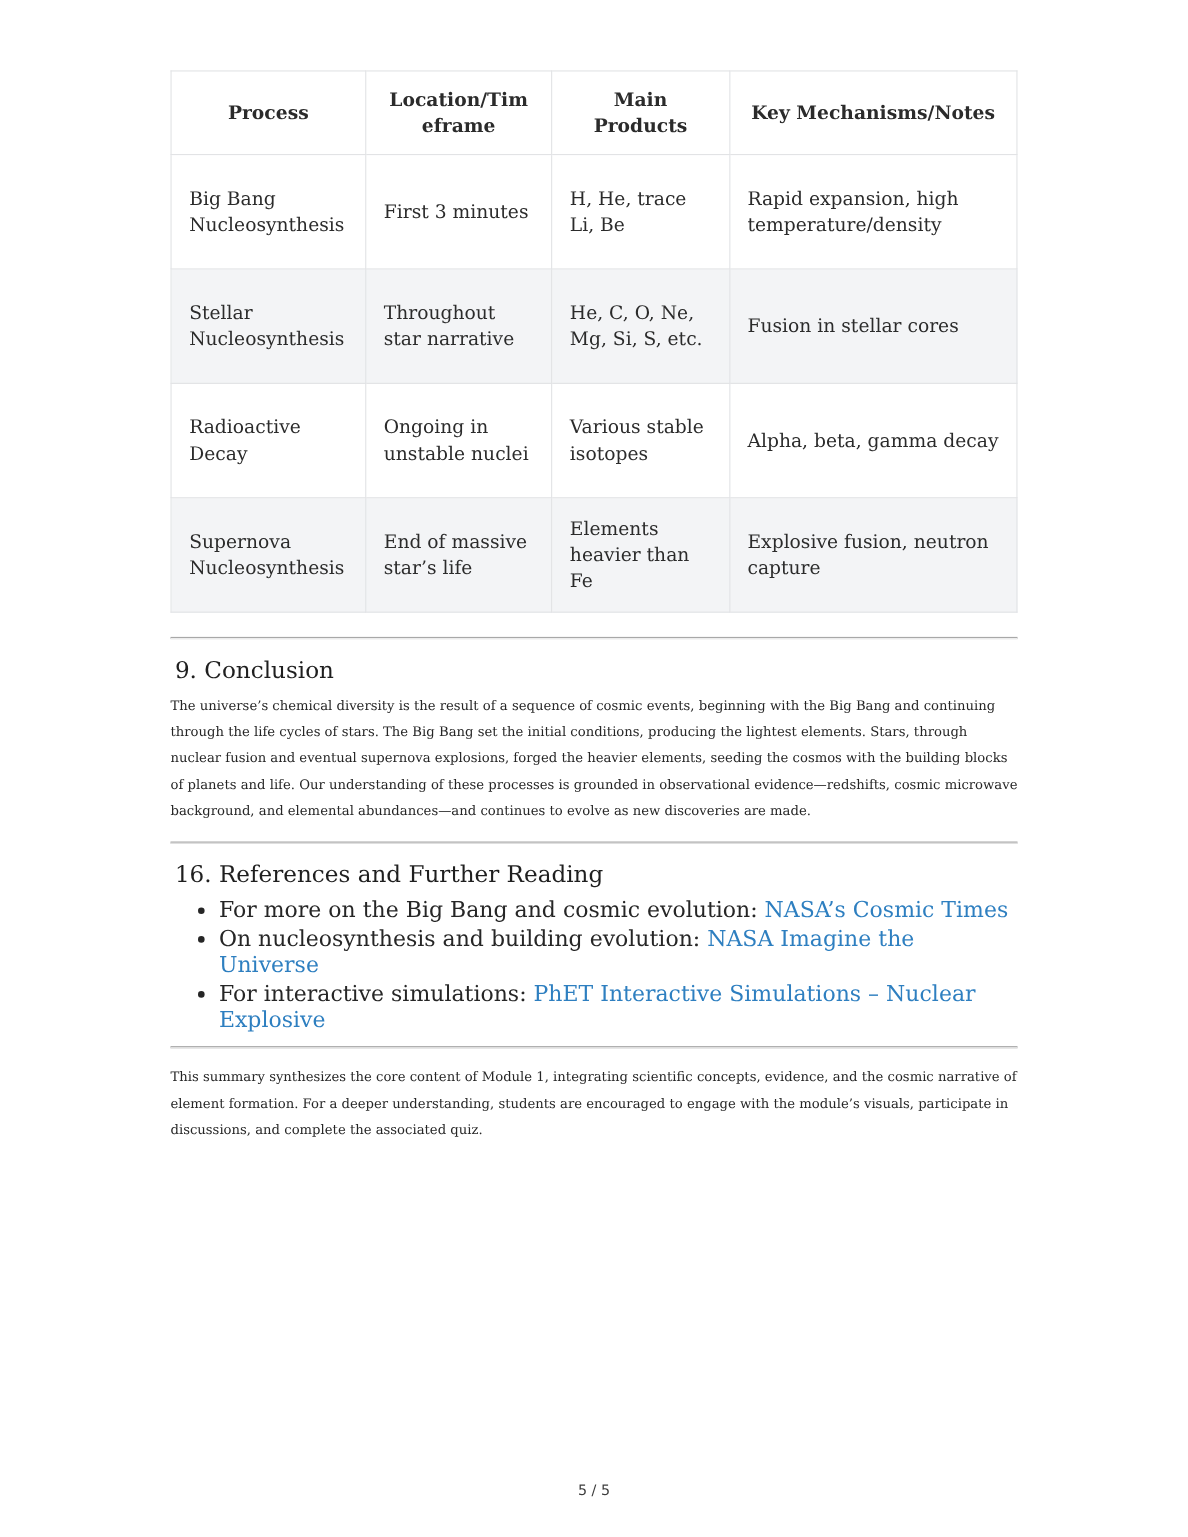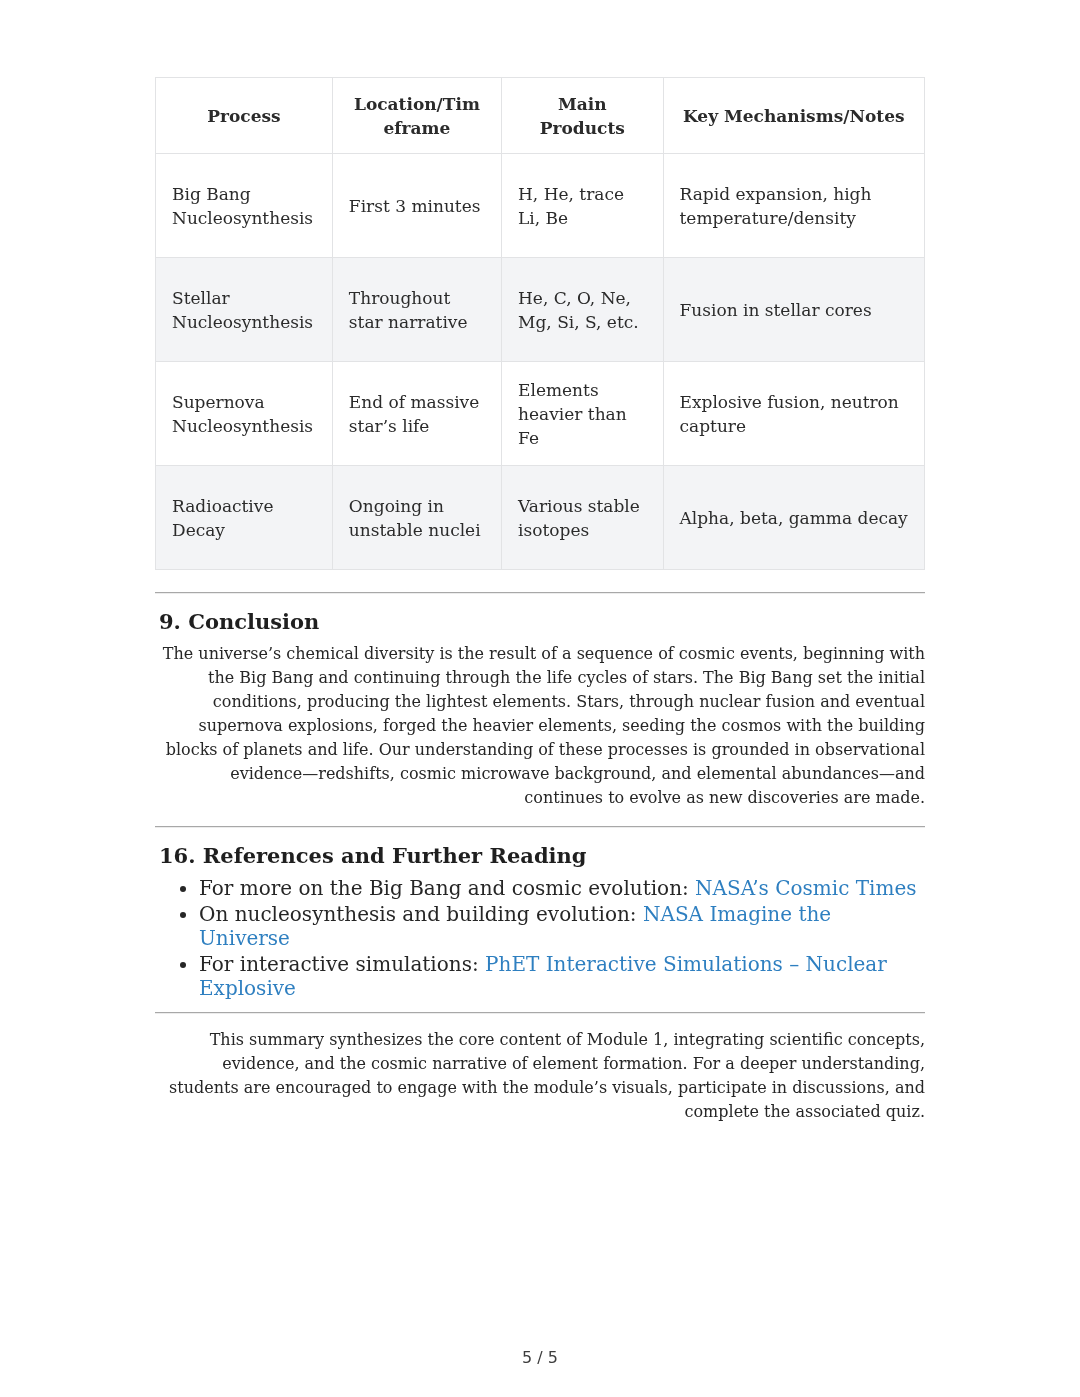--- a/index.html
+++ b/index.html
@@ -6,21 +6,21 @@
   html, body { background: #ffffff; }
   body {
     width: 1080px;
     height: 1397px;
     position: relative;
     font-family: "DejaVu Serif", "Liberation Serif", serif;
     color: #252525;
   }
   .page {
     width: 770px;
-    margin: 16px auto;
+    margin: 3px auto;
     padding-top: 61px;
   }
 
   
   table.summary {
     width: 100%;
     border-collapse: collapse;
     table-layout: fixed;
     font-size: 17px;
     line-height: 24px;
@@ -53,30 +53,29 @@
     border-bottom: 1px solid #ececec;
   }
   hr.rule1 { margin-top: 22px; }
   hr.rule2 { margin-top: 16px; }
   hr.rule3 { margin-top: 12px; }
 
   
   h2.section-heading {
     font-size: 21px;
     line-height: 28px;
-    font-weight: bold;
+    font-weight: normal;
     color: #1f1f1f;
     margin: 14px 0 6px 4px;
   }
   p.body-text {
-    font-size: 16px;
+    font-size: 12px;
     line-height: 24px;
     color: #262626;
     margin: 0;
-    text-align: right;
   }
   p.closing-text { margin-top: 14px; }
 
   ul.ref-list {
     margin: 6px 0 0 0;
     padding-left: 44px;
     list-style: disc;
   }
   ul.ref-list li {
     font-size: 20px;
@@ -91,21 +90,21 @@
   }
 
   
   .page-footer {
     position: absolute;
     top: 1348px;
     left: 0;
     width: 100%;
     text-align: center;
     font-family: "DejaVu Sans", "Liberation Sans", sans-serif;
-    font-size: 16px;
+    font-size: 13px;
     color: #3d3d3d;
   }
 </style>
 </head>
 <body>
 
 <div class="page">
 
   <table class="summary">
     <colgroup>
@@ -129,30 +128,30 @@
         <td>H, He, trace Li, Be</td>
         <td>Rapid expansion, high temperature/density</td>
       </tr>
       <tr>
         <td>Stellar Nucleosynthesis</td>
         <td>Throughout star narrative</td>
         <td>He, C, O, Ne, Mg, Si, S, etc.</td>
         <td>Fusion in stellar cores</td>
       </tr>
       <tr>
+        <td>Radioactive Decay</td>
+        <td>Ongoing in unstable nuclei</td>
+        <td>Various stable isotopes</td>
+        <td>Alpha, beta, gamma decay</td>
+      </tr>
+      <tr>
         <td>Supernova Nucleosynthesis</td>
         <td>End of massive star’s life</td>
         <td>Elements heavier than Fe</td>
         <td>Explosive fusion, neutron capture</td>
-      </tr>
-      <tr>
-        <td>Radioactive Decay</td>
-        <td>Ongoing in unstable nuclei</td>
-        <td>Various stable isotopes</td>
-        <td>Alpha, beta, gamma decay</td>
       </tr>
     </tbody>
   </table>
 
   <hr class="rule rule1">
 
   <h2 class="section-heading">9. Conclusion</h2>
   <p class="body-text">The universe’s chemical diversity is the result of a sequence of cosmic events, beginning with the Big Bang and continuing through the life cycles of stars. The Big Bang set the initial conditions, producing the lightest elements. Stars, through nuclear fusion and eventual supernova explosions, forged the heavier elements, seeding the cosmos with the building blocks of planets and life. Our understanding of these processes is grounded in observational evidence—redshifts, cosmic microwave background, and elemental abundances—and continues to evolve as new discoveries are made.</p>
 
   <hr class="rule rule2">

